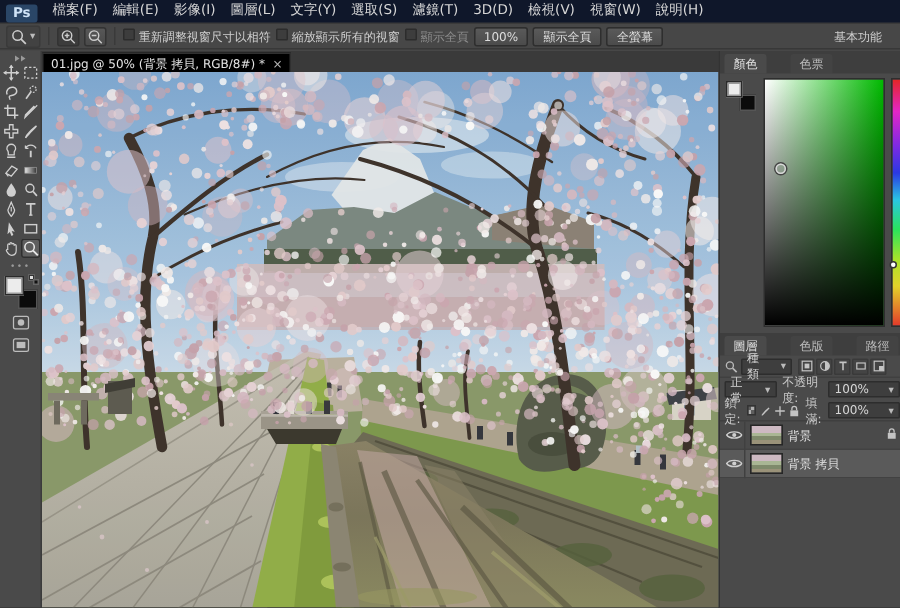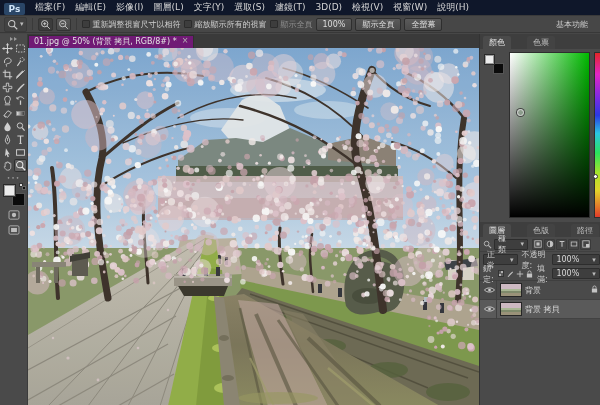--- a/index.html
+++ b/index.html
@@ -21,21 +21,21 @@
               display:flex;align-items:center;padding:0 4px;font-size:8px;gap:3px}
   .tool-preset{display:flex;align-items:center;gap:2px;padding:1px 2px;border:1px solid #3a3a3a;
                border-radius:2px;background:#424242}
   .caret{font-size:7px;color:#bbb}
   .vsep{width:1px;height:12px;background:#3a3a3a;margin:0 2px}
   .opt-btn-ico{width:15px;height:13px;border:1px solid #333;border-radius:2px;
                background:linear-gradient(#575757,#4a4a4a);display:flex;align-items:center;justify-content:center}
   .opt-btn-ico.pressed{background:#3c3c3c}
   .chk{width:8px;height:8px;border:1px solid #2c2c2c;background:#3d3d3d;border-radius:1px;
        display:inline-block;flex:none}
-  .chk-row{display:flex;align-items:center;gap:3px;white-space:nowrap;color:#cfcfcf}
+  .chk-row{display:flex;align-items:flex-start;gap:3px;white-space:nowrap;color:#cfcfcf}
   .chk-row.disabled{color:#8d8d8d}
   .opt-btn{height:13px;padding:0 6px;border:1px solid #2e2e2e;border-radius:2px;
            background:linear-gradient(#5a5a5a,#4b4b4b);display:flex;align-items:center;
            font-size:8px;color:#ddd;white-space:nowrap}
   .workspace{margin-left:auto;padding:0 8px;font-size:8px;color:#cfcfcf;white-space:nowrap}
 
   
   .main{position:absolute;top:34px;left:0;right:0;bottom:0;display:flex}
 
   
@@ -55,22 +55,22 @@
   .bg{position:absolute;right:0;bottom:0;width:13px;height:13px;background:#0b0b0b;
       border:1px solid #555}
   .mini-fgbg{position:absolute;right:-1px;top:-1px;width:7px;height:7px}
   .mini-fgbg .a{position:absolute;left:0;top:0;width:4px;height:4px;background:#ddd;border:1px solid #333}
   .mini-fgbg .b{position:absolute;right:0;bottom:0;width:4px;height:4px;background:#111;border:1px solid #666}
   .tb-ico{width:16px;height:12px;margin-top:3px;display:flex;align-items:center;justify-content:center}
 
   
   .center{width:451px;flex:none;display:flex;flex-direction:column}
   .tabbar{height:14px;background:#3a3a3a;display:flex;align-items:flex-end}
-  .doc-tab{height:13px;background:#701a75;border:1px solid #303030;border-bottom:none;
-           display:flex;align-items:flex-start;gap:5px;padding:0 5px;font-size:8px;color:#e3e3e3;
+  .doc-tab{height:13px;background:#000000;border:1px solid #303030;border-bottom:none;
+           display:flex;align-items:center;gap:5px;padding:0 5px;font-size:8px;color:#e3e3e3;
            white-space:nowrap;max-width:230px;overflow:hidden}
   .doc-close{color:#b5b5b5;font-size:8px}
   .canvas{flex:1;position:relative;background:#535353;overflow:hidden}
   .canvas svg{position:absolute;inset:0}
 
   
   .rightbar{flex:1;background:#3e3e3e;display:flex;flex-direction:column;border-left:1px solid #333}
   .panel-tabs{height:13px;background:#3e3e3e;display:flex;align-items:flex-end;padding-left:3px;gap:16px}
   .ptab{padding:1px 6px 1px;font-size:8px;color:#bdbdbd;background:#434343;border-radius:2px 2px 0 0}
   .ptab.active{background:#4a4a4a;color:#e4e4e4}

